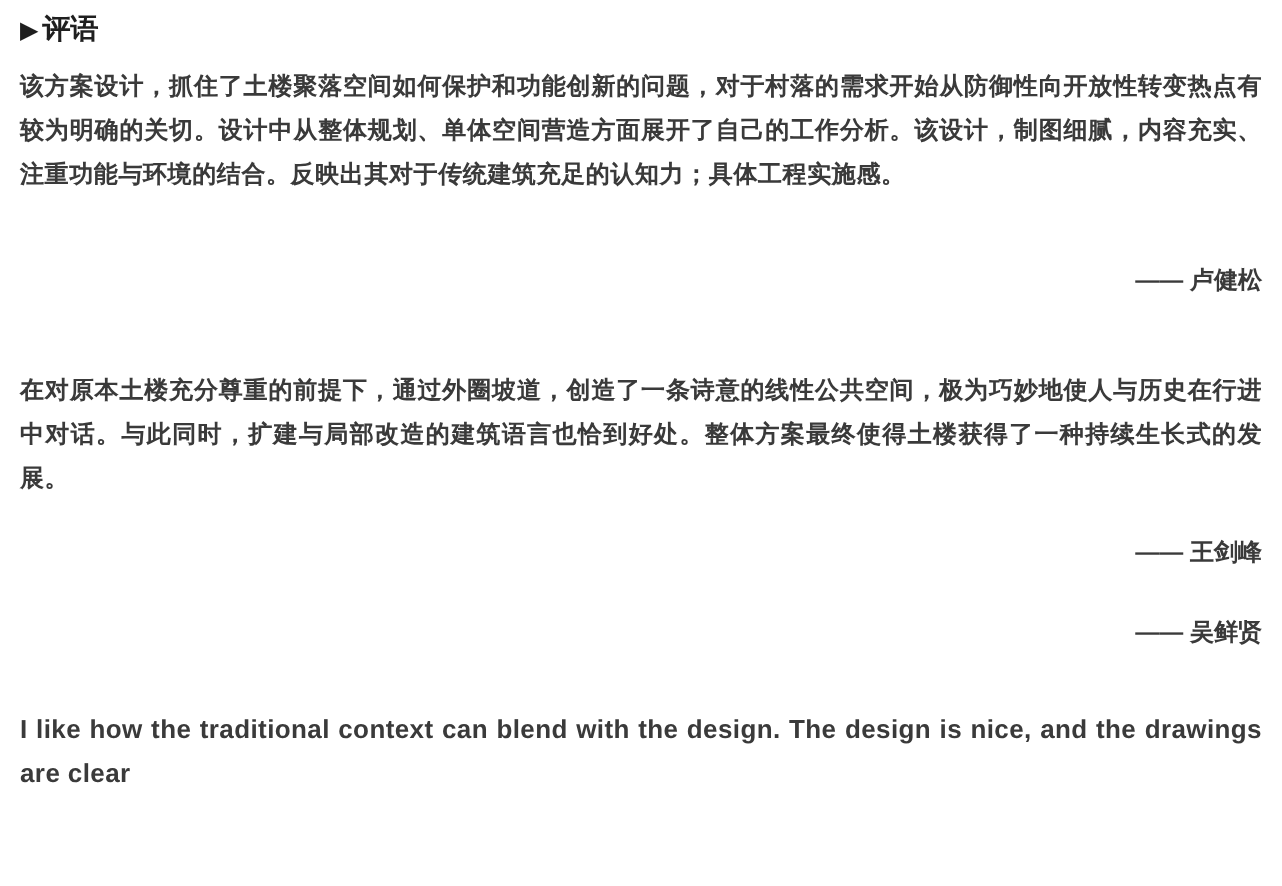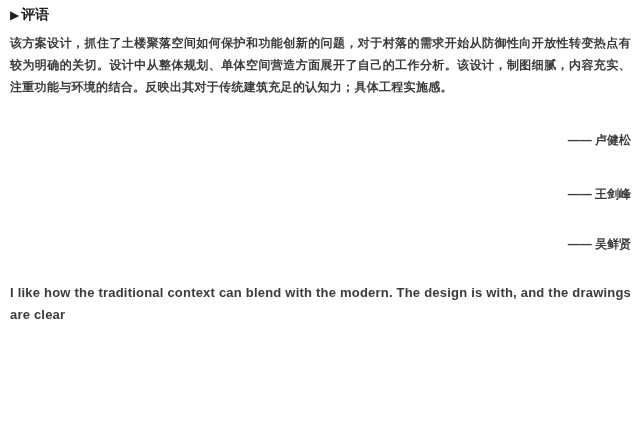--- a/index.html
+++ b/index.html
@@ -53,34 +53,35 @@
   }
   .comment-author {
     margin: 32px 0 34px 0;
     font-size: 12px;
     line-height: 20px;
     font-weight: 700;
     color: #3a3a3a;
     text-align: right;
   }
   .comment-author.a2 { margin: 16px 0 16px 0; }
-  .comment-author.a3 { margin: 30px 0 28px 0; }
+  .comment-author.a3 { margin: 20px 0 28px 0; }
 </style>
 </head>
 <body>
 
 <div class="doc">
 
   <div class="doc-title">
     <span class="bullet">▶</span>
     <span>评语</span>
   </div>
 
   <p class="comment-text">该方案设计，抓住了土楼聚落空间如何保护和功能创新的问题，对于村落的需求开始从防御性向开放性转变热点有较为明确的关切。设计中从整体规划、单体空间营造方面展开了自己的工作分析。该设计，制图细腻，内容充实、注重功能与环境的结合。反映出其对于传统建筑充足的认知力；具体工程实施感。</p>
   <div class="comment-author a1">—— 卢健松</div>
 
+  <p class="comment-text">在对原本土楼充分尊重的前提下，通过外圈坡道，创造了一条诗意的线性公共空间，极为巧妙地使人与历史在行进中对话。与此同时，扩建与局部改造的建筑语言也恰到好处。整体方案最终使得土楼获得了一种持续生长式的发展。</p>
   <div class="comment-author a2">—— 王剑峰</div>
 
   <div class="comment-author a3">—— 吴鲜贤</div>
 
-  <p class="comment-text en">I like how the traditional context can blend with the modern. The design is with, and the drawings are clear</p>
+  <p class="comment-text en">I like how the traditional context can blend with the design. The design is nice, and the drawings are clear</p>
 
 </div>
 
 </body></html>

